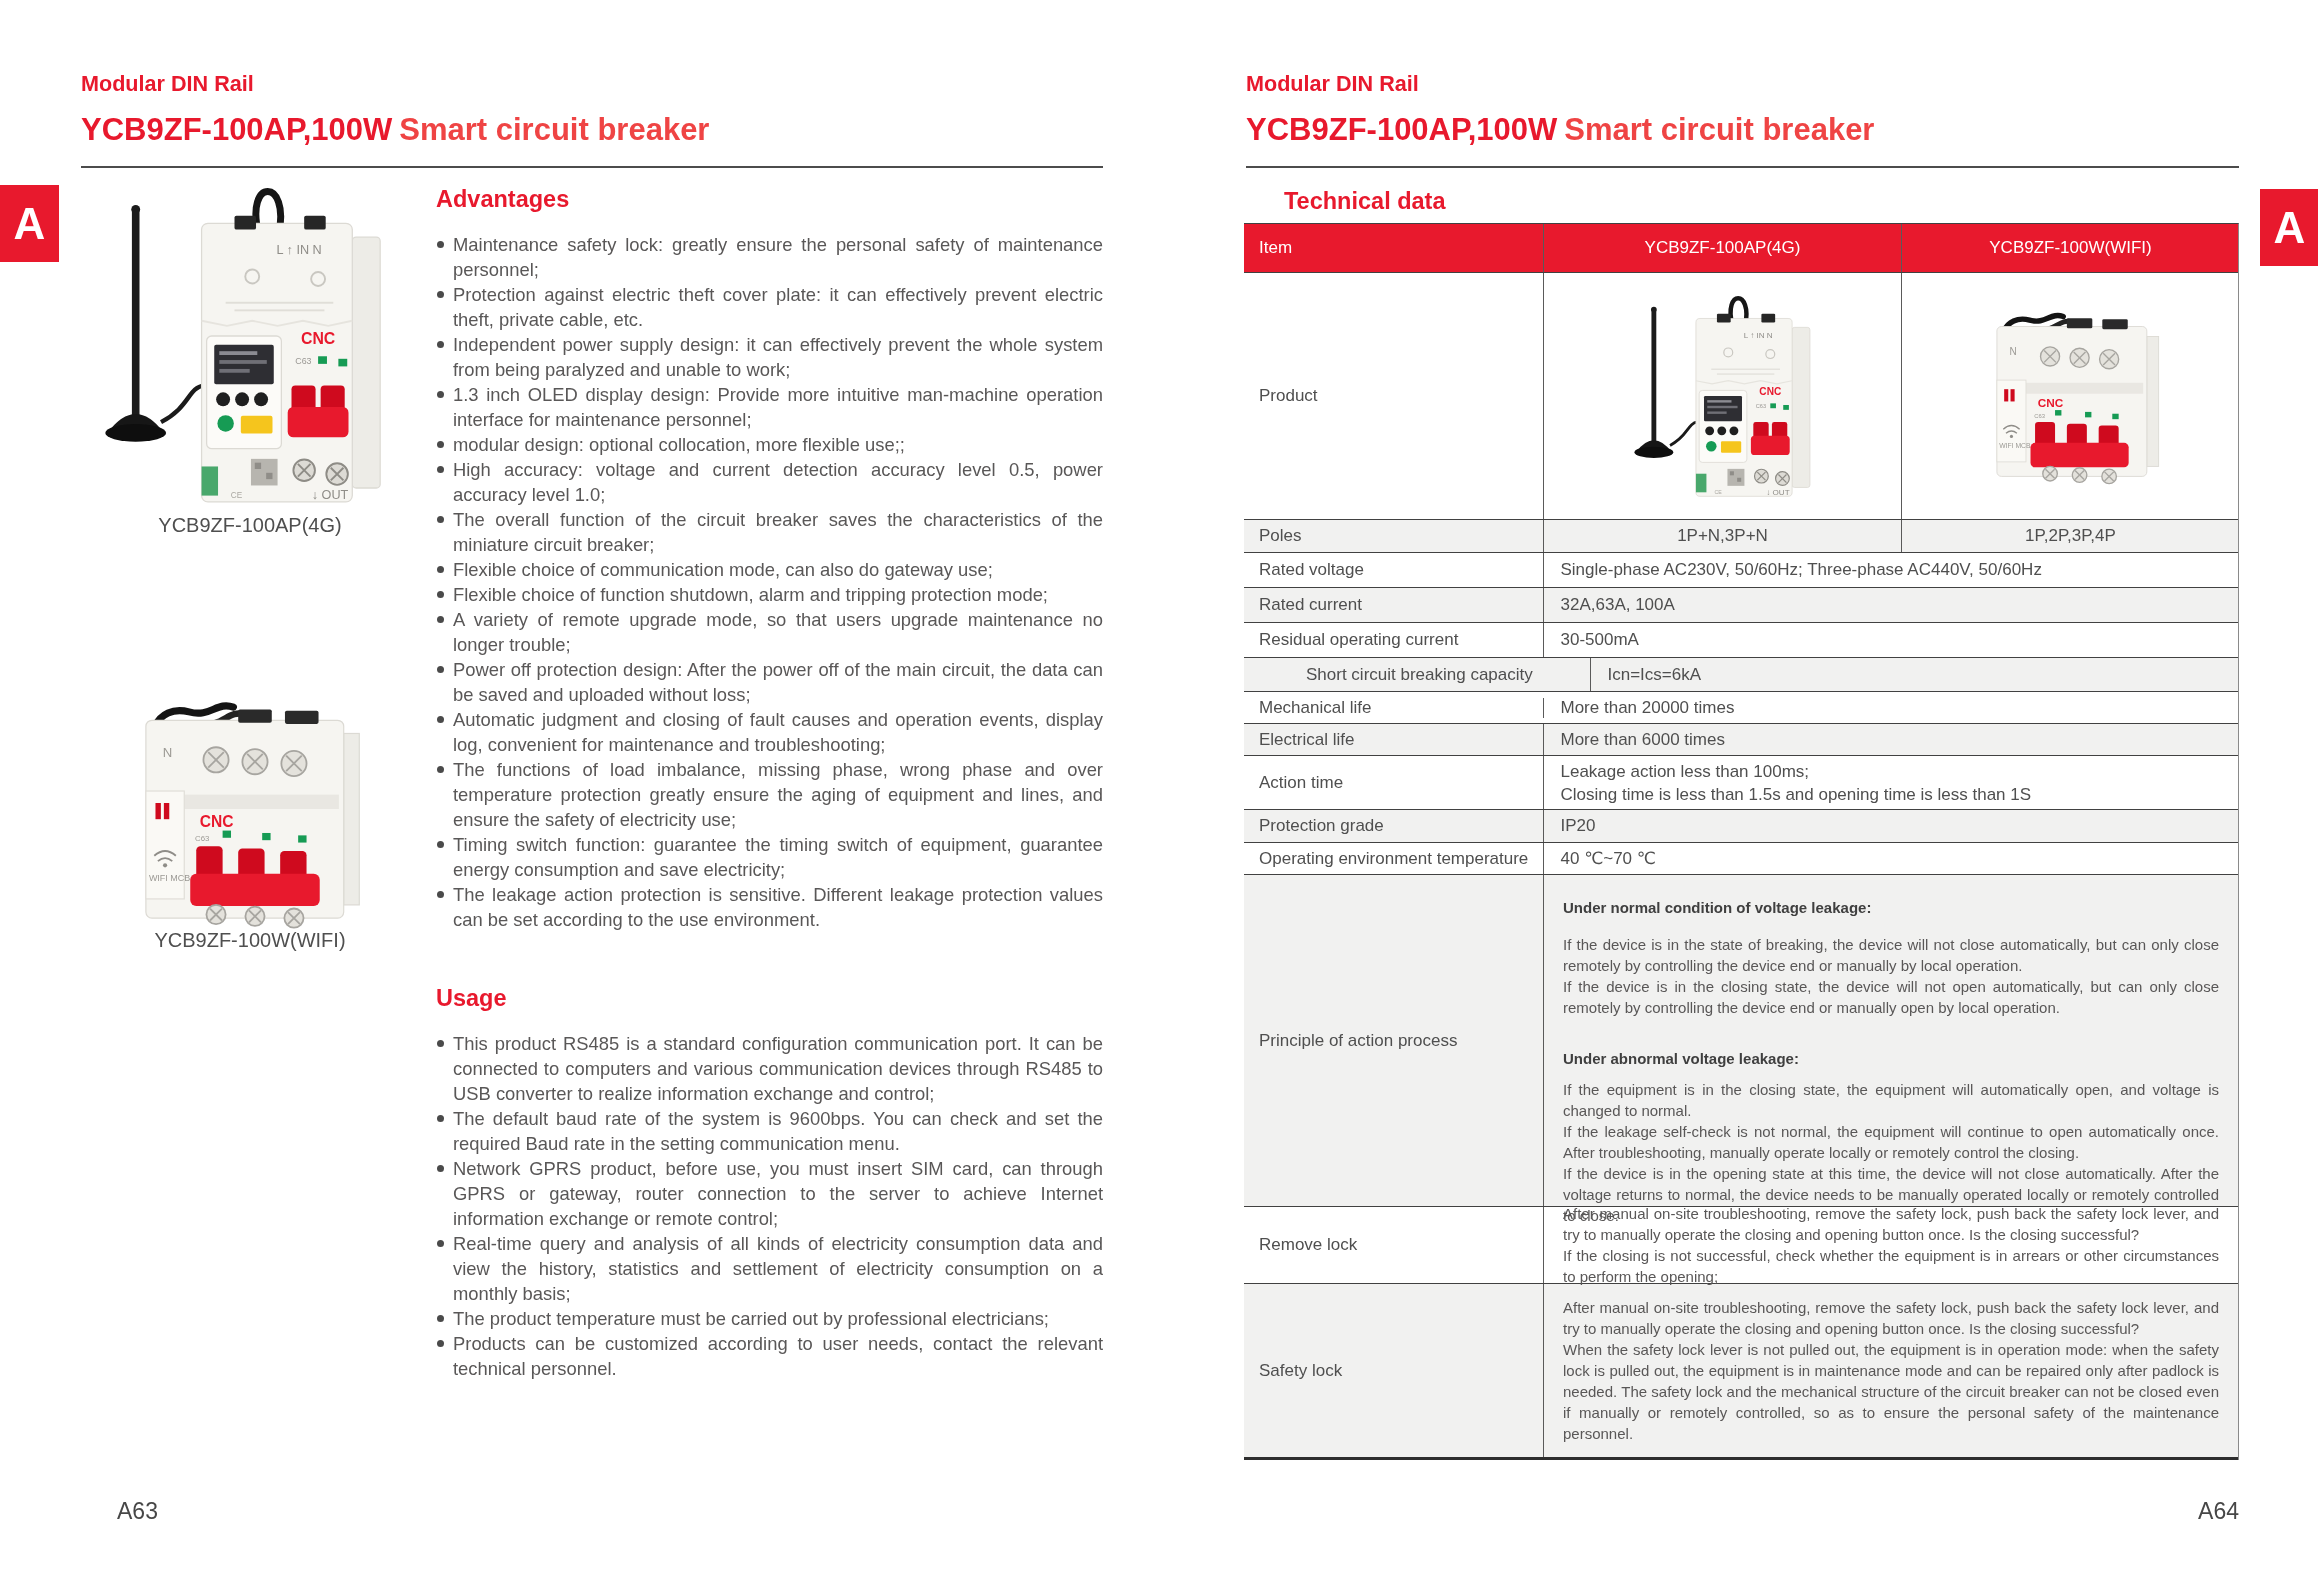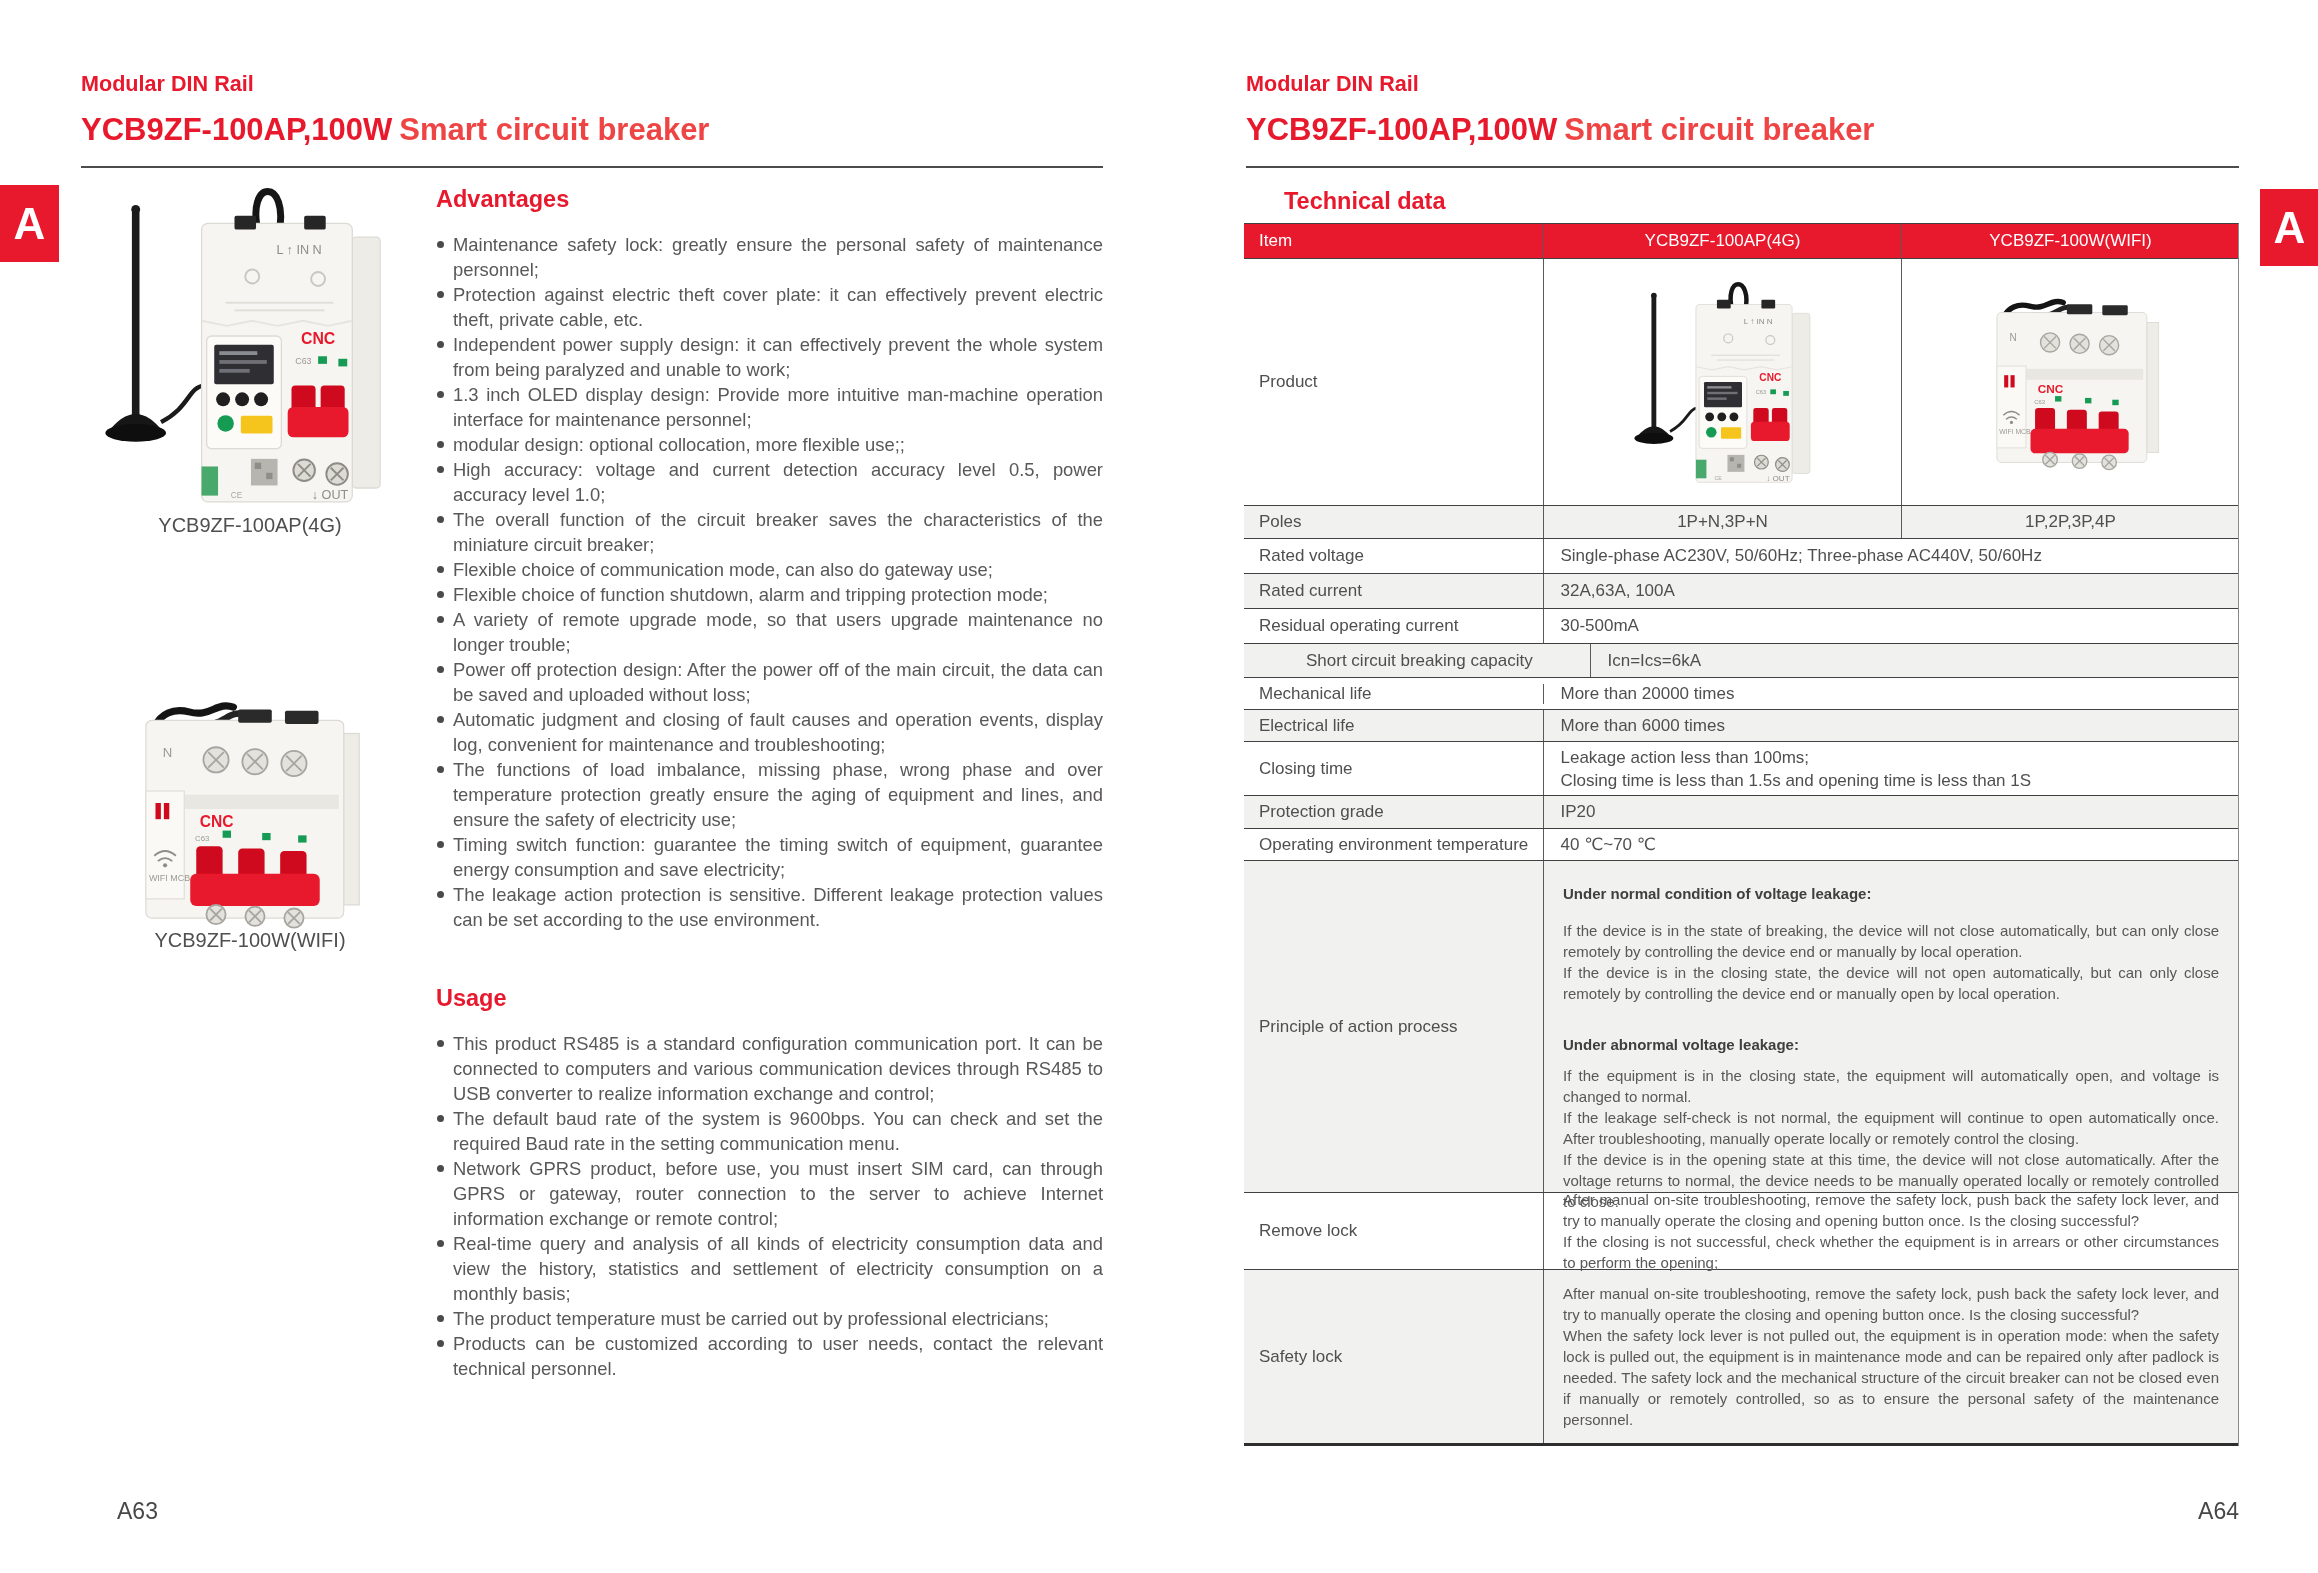--- a/index.html
+++ b/index.html
@@ -235,21 +235,21 @@
 <div class="abs eyebrow" style="left:1246px;top:71px;">Modular DIN Rail</div>
 <div class="abs page-title" style="left:1246px;top:112px;">
   <span class="model">YCB9ZF-100AP,100W</span><span class="rest">Smart circuit breaker</span>
 </div>
 <div class="abs rule" style="left:1246px;top:166px;width:993px;"></div>
 <div class="abs side-tab" style="left:2260px;top:189px;">A</div>
 <div class="abs sec-heading" style="left:1284px;top:188px;">Technical data</div>
 
 <div class="abs ttable">
 
-  <div class="trow redhead" style="height:35px;">
+  <div class="trow redhead" style="height:49px;">
     <div class="cell c-label">Item</div>
     <div class="cell c-v2 c-center c-sep">YCB9ZF-100AP(4G)</div>
     <div class="cell c-v3 c-center">YCB9ZF-100W(WIFI)</div>
   </div>
 
   <div class="trow" style="height:247px;">
     <div class="cell c-label">Product</div>
     <div class="cell c-v2 c-center c-sep">
       <svg width="190" height="207" viewBox="0 0 470 510">
           <use href="#breaker-4g"></use>
@@ -285,21 +285,21 @@
   </div>
   <div class="trow" style="height:32px;align-items:center;">
     <div class="cell c-label">Mechanical life</div>
     <div class="cell c-wide">More than 20000 times</div>
   </div>
   <div class="trow gray" style="height:32px;">
     <div class="cell c-label">Electrical life</div>
     <div class="cell c-wide">More than 6000 times</div>
   </div>
   <div class="trow" style="height:54px;">
-    <div class="cell c-label">Closing time</div>
+    <div class="cell c-label">Action time</div>
     <div class="cell c-wide prewrap" style="line-height:23px;">Leakage action less than 100ms;
 Closing time is less than 1.5s and opening time is less than 1S</div>
   </div>
   <div class="trow gray" style="height:33px;">
     <div class="cell c-label">Protection grade</div>
     <div class="cell c-wide">IP20</div>
   </div>
   <div class="trow" style="height:32px;">
     <div class="cell c-label">Operating environment temperature</div>
     <div class="cell c-wide">40 ℃~70 ℃</div>

